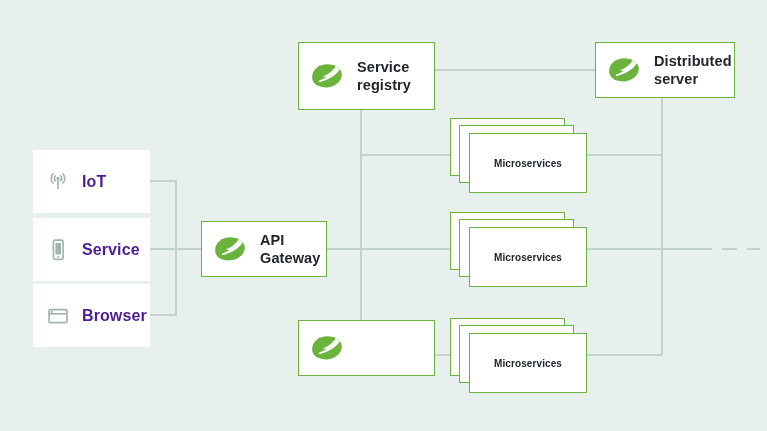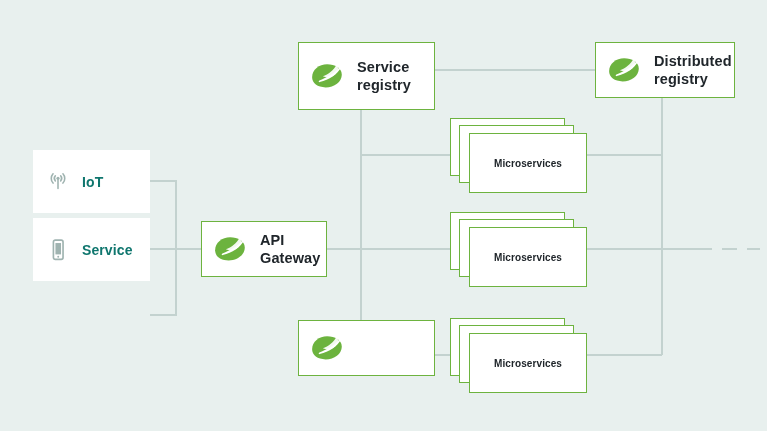--- a/index.html
+++ b/index.html
@@ -44,22 +44,22 @@
   
   .client {
     width: 117px;
     height: 63px;
     left: 33px;
     border: none;
     padding-left: 14px;
     gap: 13px;
   }
   .client .label {
-    font-size: 14px;
-    color: #0f766e;
+    font-size: 16px;
+    color: #4c1d95;
     font-weight: 600;
     letter-spacing: .1px;
   }
   .client .ico {
     width: 22px;
     height: 24px;
     display: flex;
     align-items: center;
     justify-content: center;
     flex: none;
@@ -166,20 +166,30 @@
     <span class="ico">
       <svg width="22" height="24" viewBox="0 0 24 26" fill="none" stroke="#9fb3b0" stroke-width="1.8">
         <rect x="7" y="2.2" width="10.5" height="21" rx="2"></rect>
         <rect x="9.2" y="5.4" width="6.1" height="12.4" fill="#9fb3b0" stroke="none"></rect>
         <circle cx="12.25" cy="20.3" r="1.05" fill="#9fb3b0" stroke="none"></circle>
       </svg>
     </span>
     <span class="label">Service</span>
   </div>
 
+  <div class="node client" style="top:284px">
+    <span class="ico">
+      <svg width="23" height="20" viewBox="0 0 24 20" fill="none" stroke="#9fb3b0" stroke-width="1.8">
+        <rect x="2.2" y="3" width="19.6" height="14.2" rx="1.6"></rect>
+        <path d="M2.2 7.6 H21.8" stroke-width="1.7"></path>
+        <rect x="4.2" y="4.5" width="2.2" height="2" fill="#9fb3b0" stroke="none"></rect>
+      </svg>
+    </span>
+    <span class="label">Browser</span>
+  </div>
 
   <div class="node spring" style="left:201px; top:221px; width:126px; height:56px;gap:12px;">
     <span class="ico">
       <svg width="34" height="30" viewBox="0 0 40 34">
         <path d="M19 3.2c9.2 0 17.2 4.6 17.2 12.2 0 8.4-8.8 15-19 15C7.6 30.4 1.3 25.5 1.3 18.6 1.3 9.6 9.4 3.2 19 3.2z" fill="#6cb33e"></path>
         <path d="M34.2 5.6C28.6 13.6 19.4 18.6 9.9 22.3c-1.3.5-1 2.2.4 1.9 11.3-2.4 20.8-9.2 25.2-17.4.5-.9-.6-1.9-1.3-1.2z" fill="#ffffff"></path>
         <path d="M30.2 3.4c-3.4 6.6-9.6 11.5-16.3 13.9 5.9 2.9 13.3.6 16.8-5.1 1.6-2.7 1.6-6.2-.5-8.8z" fill="#ffffff" opacity="0.92"></path>
       </svg>
     </span>
     <span class="label">API
@@ -200,21 +210,21 @@
 
   <div class="node spring" style="left:595px; top:42px; width:140px; height:56px;">
     <span class="ico">
       <svg width="34" height="30" viewBox="0 0 40 34">
         <path d="M19 3.2c9.2 0 17.2 4.6 17.2 12.2 0 8.4-8.8 15-19 15C7.6 30.4 1.3 25.5 1.3 18.6 1.3 9.6 9.4 3.2 19 3.2z" fill="#6cb33e"></path>
         <path d="M34.2 5.6C28.6 13.6 19.4 18.6 9.9 22.3c-1.3.5-1 2.2.4 1.9 11.3-2.4 20.8-9.2 25.2-17.4.5-.9-.6-1.9-1.3-1.2z" fill="#ffffff"></path>
         <path d="M30.2 3.4c-3.4 6.6-9.6 11.5-16.3 13.9 5.9 2.9 13.3.6 16.8-5.1 1.6-2.7 1.6-6.2-.5-8.8z" fill="#ffffff" opacity="0.92"></path>
       </svg>
     </span>
     <span class="label">Distributed
-registry</span>
+server</span>
   </div>
 
   <div class="node spring" style="left:298px; top:320px; width:137px; height:56px;">
     <span class="ico">
       <svg width="34" height="30" viewBox="0 0 40 34">
         <path d="M19 3.2c9.2 0 17.2 4.6 17.2 12.2 0 8.4-8.8 15-19 15C7.6 30.4 1.3 25.5 1.3 18.6 1.3 9.6 9.4 3.2 19 3.2z" fill="#6cb33e"></path>
         <path d="M34.2 5.6C28.6 13.6 19.4 18.6 9.9 22.3c-1.3.5-1 2.2.4 1.9 11.3-2.4 20.8-9.2 25.2-17.4.5-.9-.6-1.9-1.3-1.2z" fill="#ffffff"></path>
         <path d="M30.2 3.4c-3.4 6.6-9.6 11.5-16.3 13.9 5.9 2.9 13.3.6 16.8-5.1 1.6-2.7 1.6-6.2-.5-8.8z" fill="#ffffff" opacity="0.92"></path>
       </svg>
     </span>

